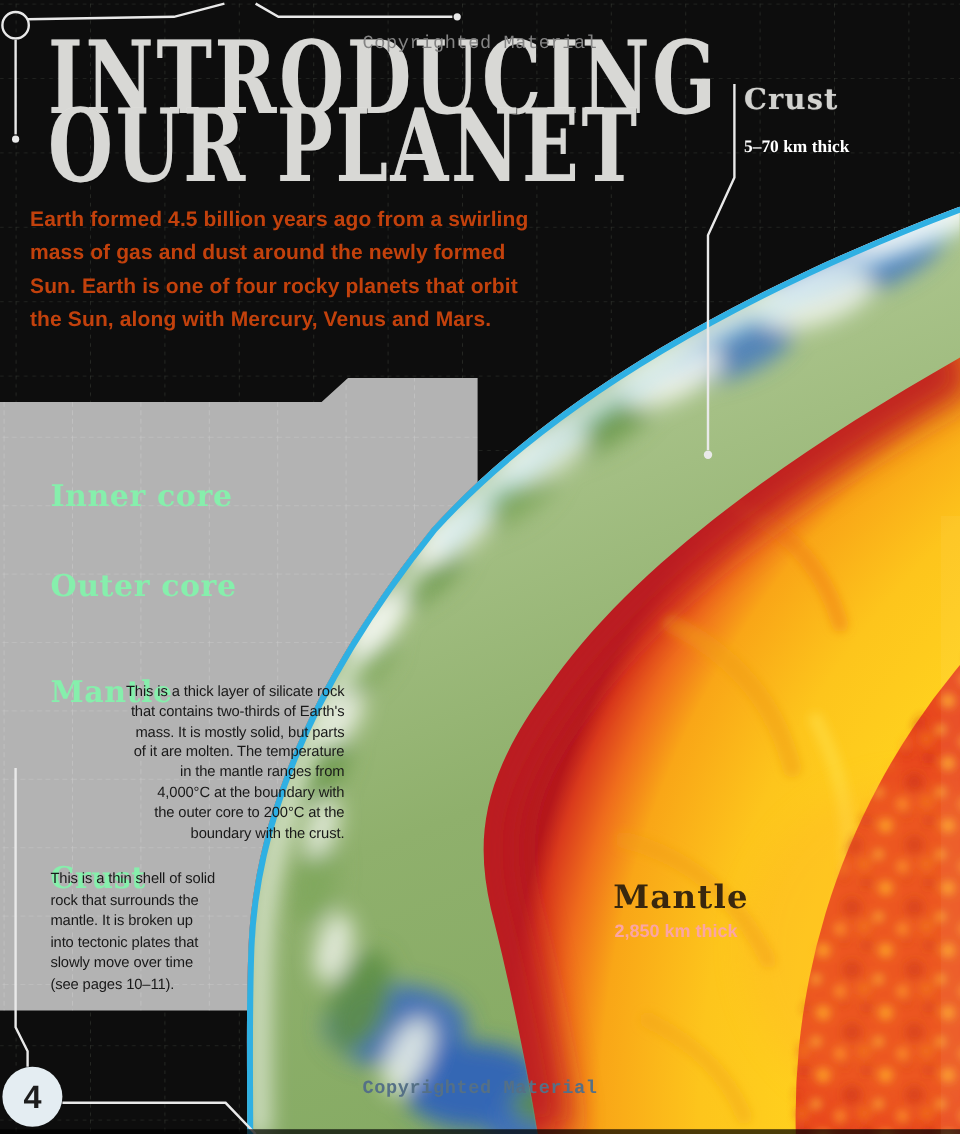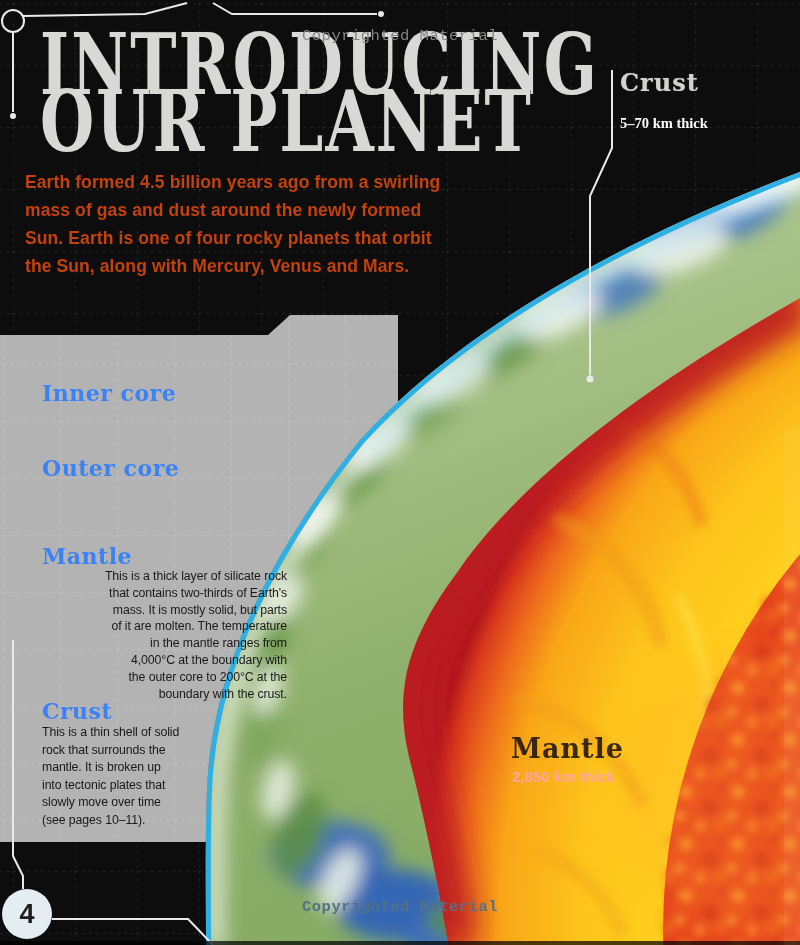--- a/index.html
+++ b/index.html
@@ -10,22 +10,22 @@
 
   .title-line{left:40px;color:#d8d8d5;font-family:"DejaVu Serif",serif;font-weight:700;
     font-size:84px;line-height:1;letter-spacing:3px;transform:scaleX(.74);transform-origin:0 0;
     text-shadow:0 0 1px rgba(255,255,255,.35), 1px 1px 0 rgba(0,0,0,.6);white-space:nowrap;}
 
   .intro{left:25px;top:168px;width:500px;color:#c2410c;font-weight:700;font-size:17.5px;
     line-height:28px;white-space:pre-line;letter-spacing:.1px;}
 
   .panel-heading{left:42px;top:355px;color:#1d1d1d;font-family:"DejaVu Serif",serif;
     font-weight:700;font-size:23px;letter-spacing:2px;white-space:nowrap;}
-  .s-h{left:42px;color:#3b82f6;font-family:"DejaVu Serif",serif;font-weight:700;
-    font-size:22px;line-height:19px;letter-spacing:.5px;white-space:nowrap;}
+  .s-h{left:42px;color:#86efac;font-family:"DejaVu Serif",serif;font-weight:700;
+    font-size:25px;line-height:19px;letter-spacing:.5px;white-space:nowrap;margin-top:20px;}
   .s-b{left:42px;color:#191919;font-size:12.3px;line-height:17.5px;white-space:pre-line;
     letter-spacing:-.1px;}
   #s2b{line-height:16.8px;text-align:right;}
 
   .lbl-serif{font-family:"DejaVu Serif",serif;font-weight:700;white-space:nowrap;}
   #crust-label{left:620px;top:68px;font-size:24px;color:#d2d2cf;letter-spacing:1px;
     text-shadow:0 0 1px rgba(255,255,255,.4);}
   #crust-detail{left:620px;top:115px;font-size:14.5px;font-weight:700;color:#ffffff;font-family:Liberation Serif, serif;}
   #mantle-label{left:511px;top:733px;font-size:27px;color:#39270e;letter-spacing:1px;}
   #mantle-detail{left:512px;top:768px;font-size:15px;font-weight:700;color:#fca5a5;}

